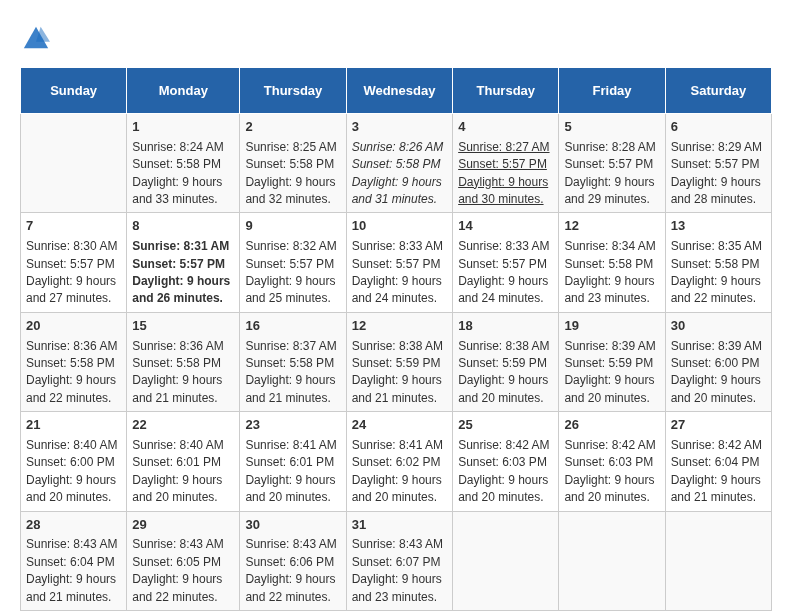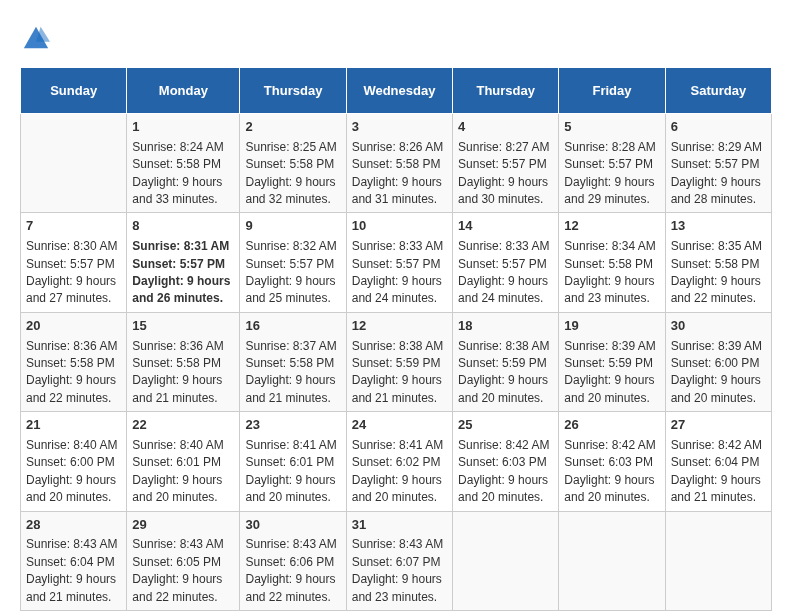--- a/index.html
+++ b/index.html
@@ -131,28 +131,28 @@
         </td>
         <td>
           <span class="day-number">2</span>
           <div class="day-info" style="white-space: pre-line;">Sunrise: 8:25 AM
 Sunset: 5:58 PM
 Daylight: 9 hours
 and 32 minutes.</div>
         </td>
         <td>
           <span class="day-number">3</span>
-          <div class="day-info" style="white-space: pre-line;">Sunrise: 8:26 AM
+          <div class="day-info" style="white-space: pre-line; font-style: italic;">Sunrise: 8:26 AM
 Sunset: 5:58 PM
 Daylight: 9 hours
 and 31 minutes.</div>
         </td>
         <td>
           <span class="day-number">4</span>
-          <div class="day-info" style="white-space: pre-line;">Sunrise: 8:27 AM
+          <div class="day-info" style="white-space: pre-line; text-decoration: underline;">Sunrise: 8:27 AM
 Sunset: 5:57 PM
 Daylight: 9 hours
 and 30 minutes.</div>
         </td>
         <td>
           <span class="day-number">5</span>
           <div class="day-info" style="white-space: pre-line;">Sunrise: 8:28 AM
 Sunset: 5:57 PM
 Daylight: 9 hours
 and 29 minutes.</div>

